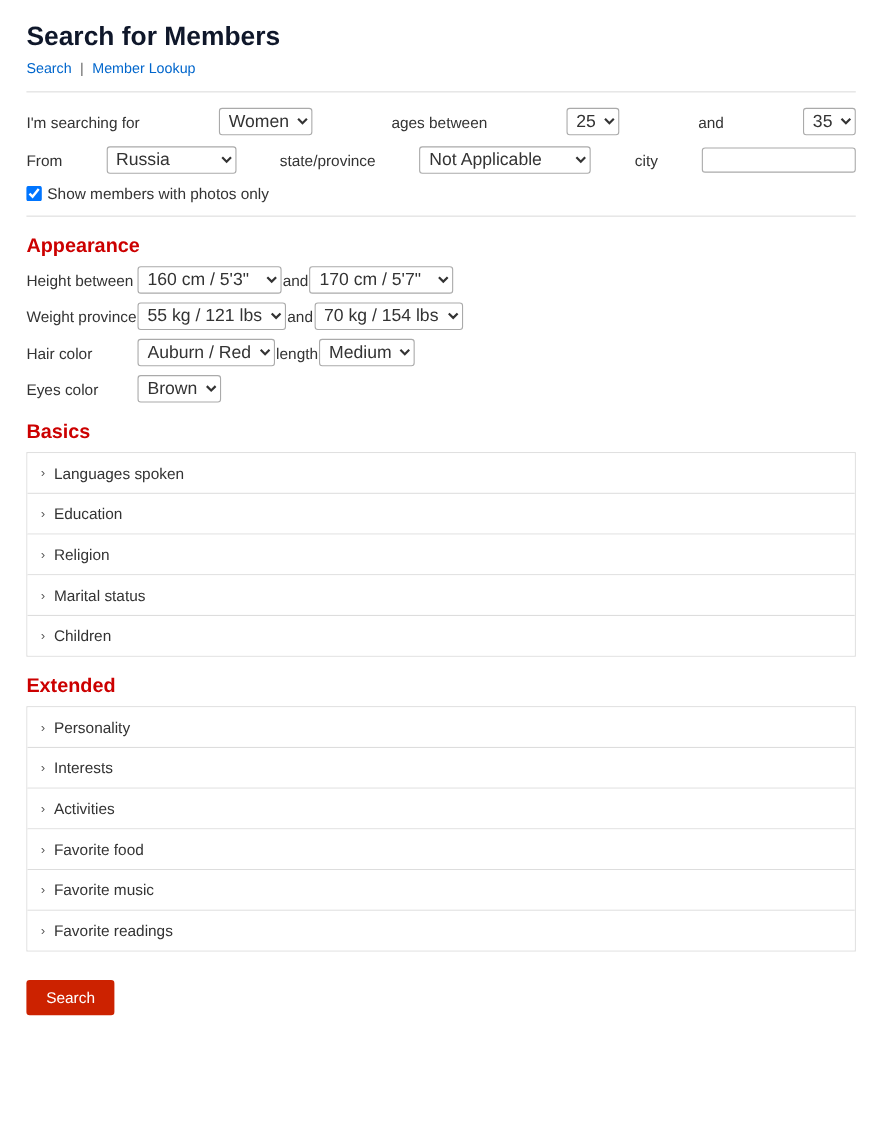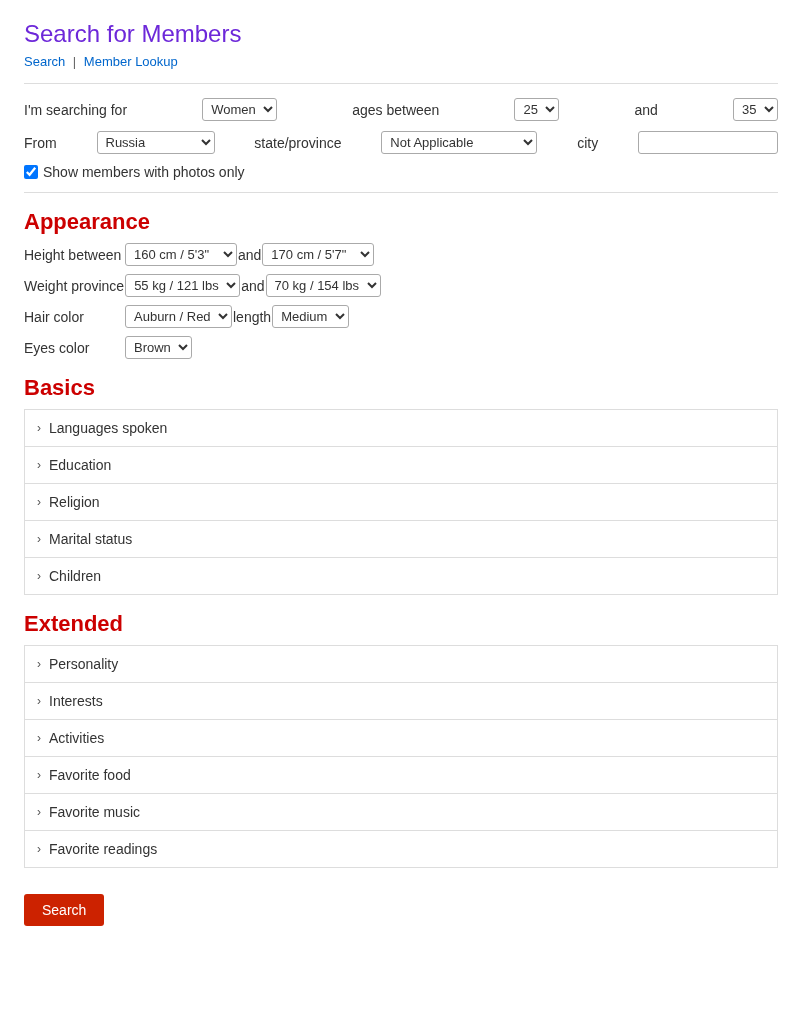--- a/index.html
+++ b/index.html
@@ -6,22 +6,22 @@
     body {
       font-family: Arial, sans-serif;
       font-size: 14px;
       color: #333;
       background: #fff;
       padding: 20px 24px;
       max-width: 802px;
     }
     h1 {
       font-size: 24px;
-      font-weight: normal;
-      color: #6d28d9;
+      font-weight: bold;
+      color: #0f172a;
       margin-bottom: 6px;
     }
     .breadcrumb {
       margin-bottom: 14px;
       font-size: 13px;
     }
     .breadcrumb a {
       color: #0066cc;
       text-decoration: none;
     }
@@ -40,21 +40,21 @@
       justify-content: space-between;
     }
     .form-row label, .form-row span {
       font-size: 14px;
       color: #333;
     }
     select {
       border: 1px solid #aaa;
       border-radius: 3px;
       padding: 2px 4px;
-      font-size: 13px;
+      font-size: 16px;
       background: #fff;
       color: #333;
       cursor: pointer;
     }
     input[type="text"] {
       border: 1px solid #aaa;
       border-radius: 3px;
       padding: 3px 6px;
       font-size: 13px;
       width: 140px;
@@ -64,21 +64,21 @@
       align-items: center;
       gap: 5px;
       margin-bottom: 12px;
     }
     input[type="checkbox"] {
       width: 14px;
       height: 14px;
     }
     .section-title {
       color: #cc0000;
-      font-size: 22px;
+      font-size: 18px;
       font-weight: bold;
       margin: 16px 0 8px 0;
     }
     .appearance-row {
       display: flex;
       align-items: center;
       gap: 1px;
       margin-bottom: 8px;
     }
     .appearance-row label {

